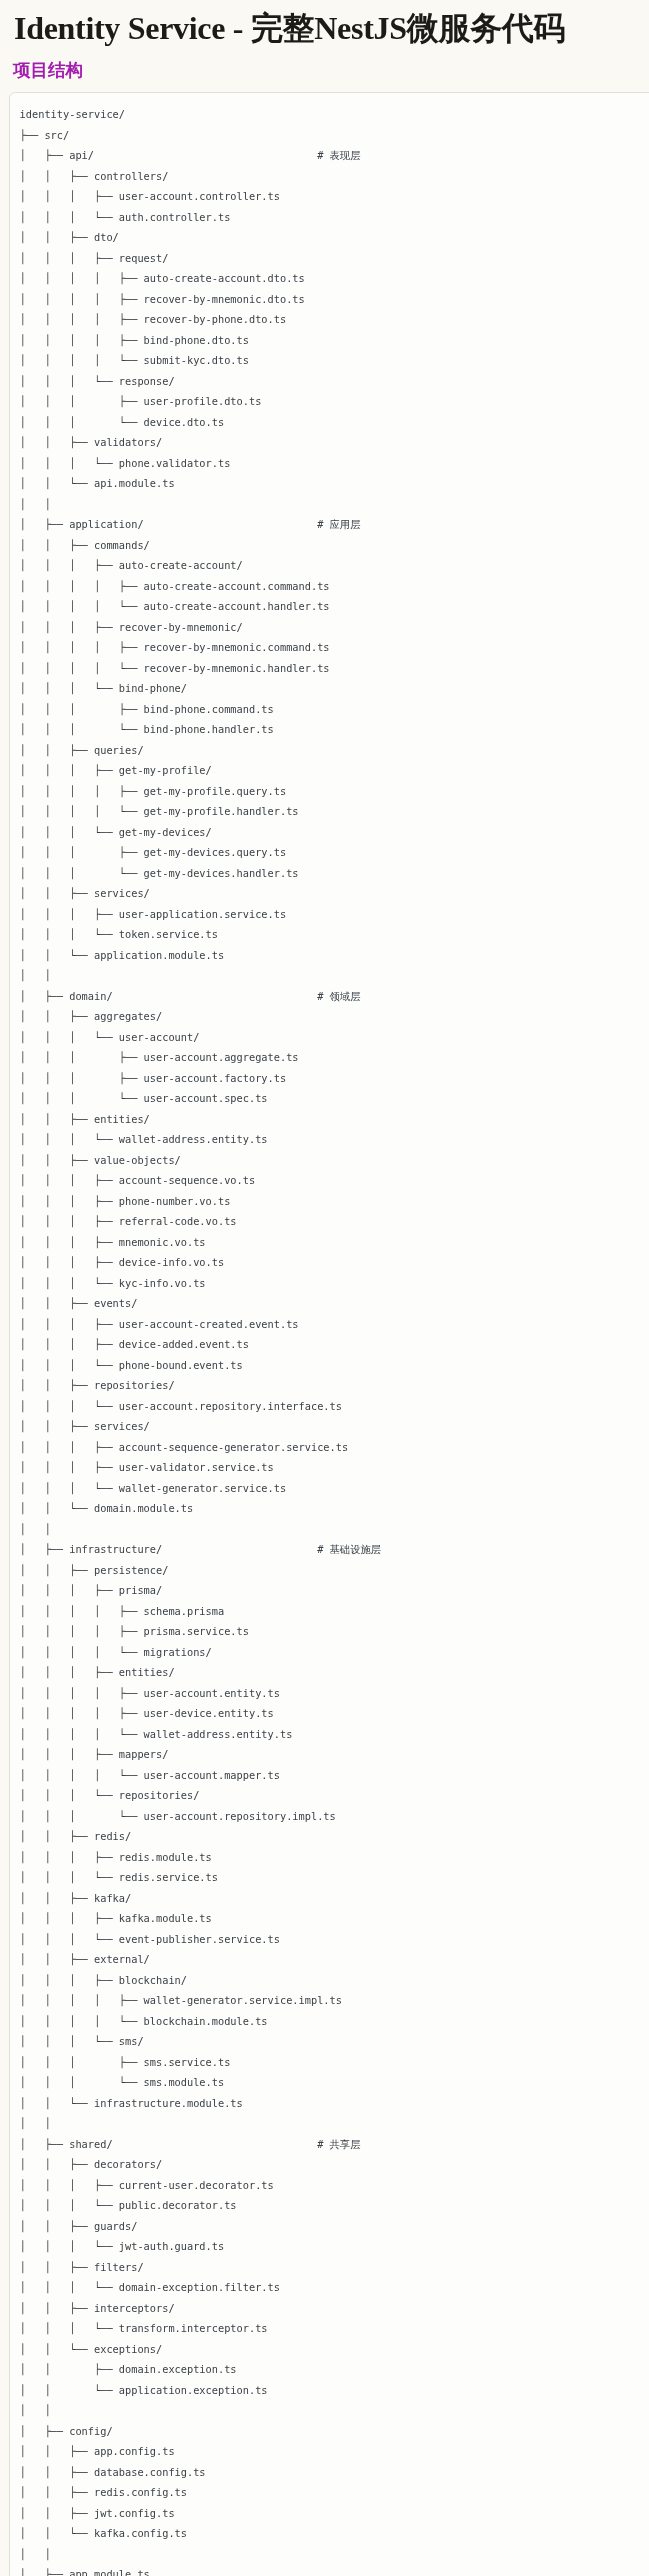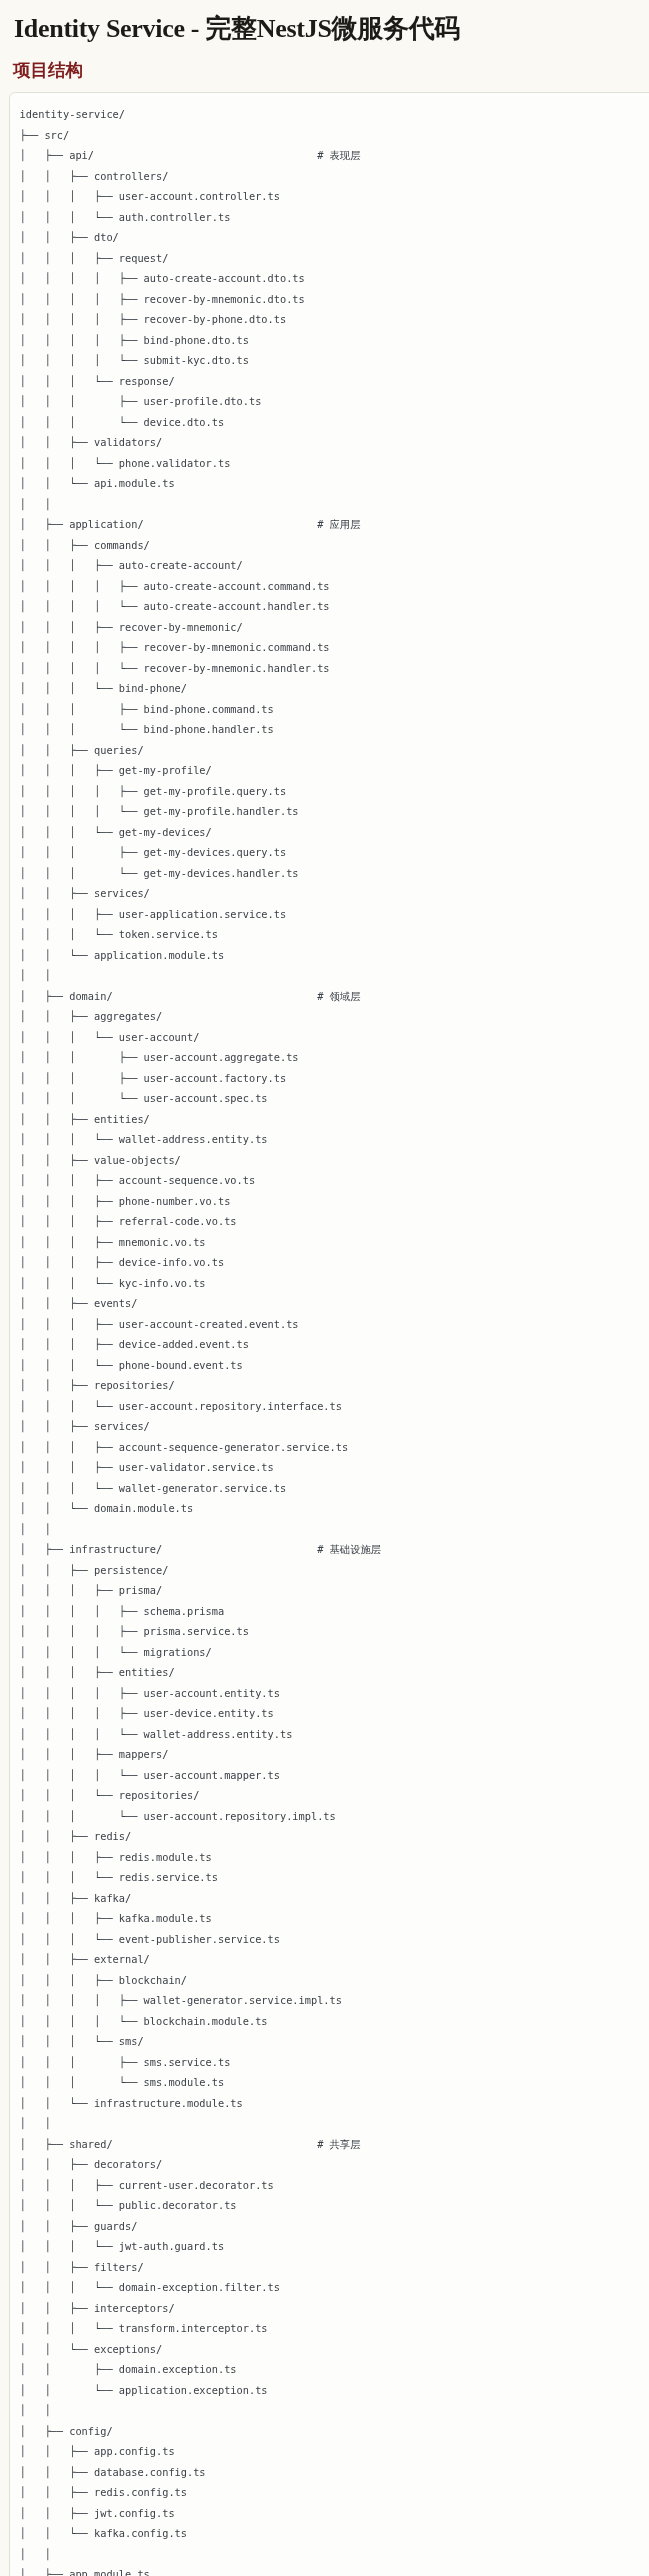--- a/index.html
+++ b/index.html
@@ -11,32 +11,32 @@
   }
   body {
     min-height: 3043px;
     color: #1C1B18;
     font-family: "Liberation Sans", sans-serif;
   }
   .doc-title {
     margin: 13.4px 0 0 14px;
     font-family: "Liberation Serif", "DejaVu Serif", serif;
     font-weight: 700;
-    font-size: 26px;
+    font-size: 32px;
     line-height: 31px;
     color: #1C1B18;
     letter-spacing: -0.3px;
   }
   .section-heading {
     margin: 16px 0 0 13px;
     font-family: "Liberation Sans", "DejaVu Sans", sans-serif;
     font-weight: 700;
     font-size: 17.5px;
     line-height: 20.6px;
-    color: #7f1d1d;
+    color: #a21caf;
   }
   .code-block {
     margin: 10.8px -7.2px 14.4px 8.8px;   
     background: #FDFDFB;
     border: 1px solid #E1DFD8;
     border-radius: 6.2px;
     box-sizing: border-box;
   }
   .code-block pre {
     margin: 0;

